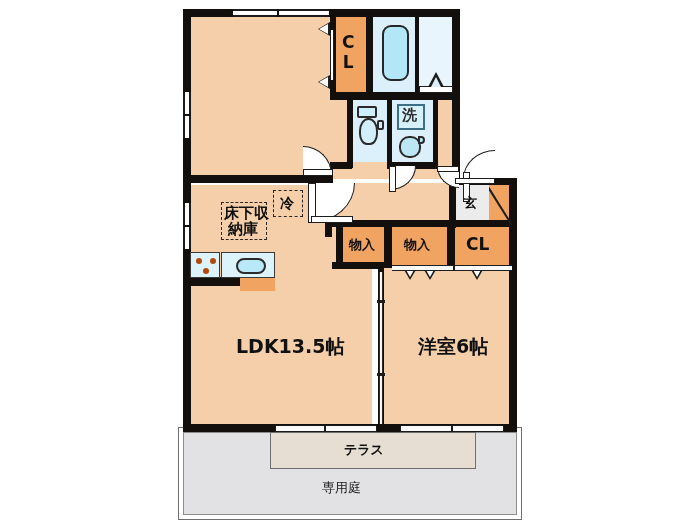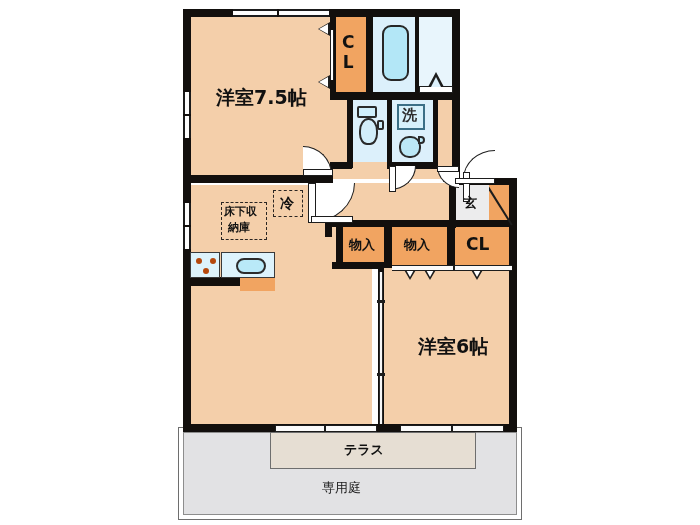--- a/index.html
+++ b/index.html
@@ -25,21 +25,21 @@
 
   
   .lbl{
     position:absolute;color:#111;font-weight:700;
     white-space:nowrap;line-height:1;
     font-family:"DejaVu Sans","Liberation Sans",sans-serif;
   }
   .lbl.big   {font-size:19px;}
   .lbl.mid   {font-size:17px;}
   .lbl.small {font-size:13px;}
-  .lbl.tiny  {font-size:11px;}
+  .lbl.tiny  {font-size:15px;}
   .lbl.garden{font-size:13px;font-weight:500;color:#1a1a1a;}
 
   
   .win{background:#fdfdfd;border-top:2px solid #1b1b1b;border-bottom:2px solid #1b1b1b;}
   .winv{background:#fdfdfd;border-left:2px solid #1b1b1b;border-right:2px solid #1b1b1b;}
   .slide{background:#fafafa;border:1.5px solid #1b1b1b;}
 
   
   .arc{border:1.6px solid #1d1d1d;background:#fff;}
   .arc-br{border-radius:0 0 100% 0;}
@@ -263,22 +263,22 @@
   </div>
   <div class="fx counter" style="left:240px;top:278px;width:35px;height:13px;"></div>
 
   <div class="b dash" style="left:273px;top:190px;width:30px;height:27px;"></div>
   <div class="lbl" style="left:280px;top:196px;font-size:14px;">冷</div>
 
   <div class="b dash" style="left:221px;top:202px;width:46px;height:38px;"></div>
   <div class="lbl tiny" style="left:224px;top:206px;">床下収</div>
   <div class="lbl tiny" style="left:228px;top:222px;">納庫</div>
 
-  <div class="lbl big" style="left:216px;top:88px;">洋室7.5帖</div>
-
+
+  <div class="lbl big" style="left:236px;top:337px;">LDK13.5帖</div>
 
   <div class="lbl big" style="left:418px;top:337px;">洋室6帖</div>
 
   <div class="lbl mid" style="left:342px;top:33px;text-align:center;line-height:1.15;">C<br>L</div>
 
   <div class="lbl small" style="left:349px;top:238px;">物入</div>
   <div class="lbl small" style="left:404px;top:238px;">物入</div>
   <div class="lbl mid" style="left:466px;top:236px;">CL</div>
 
   <div class="lbl small" style="left:464px;top:196px;">玄</div>

